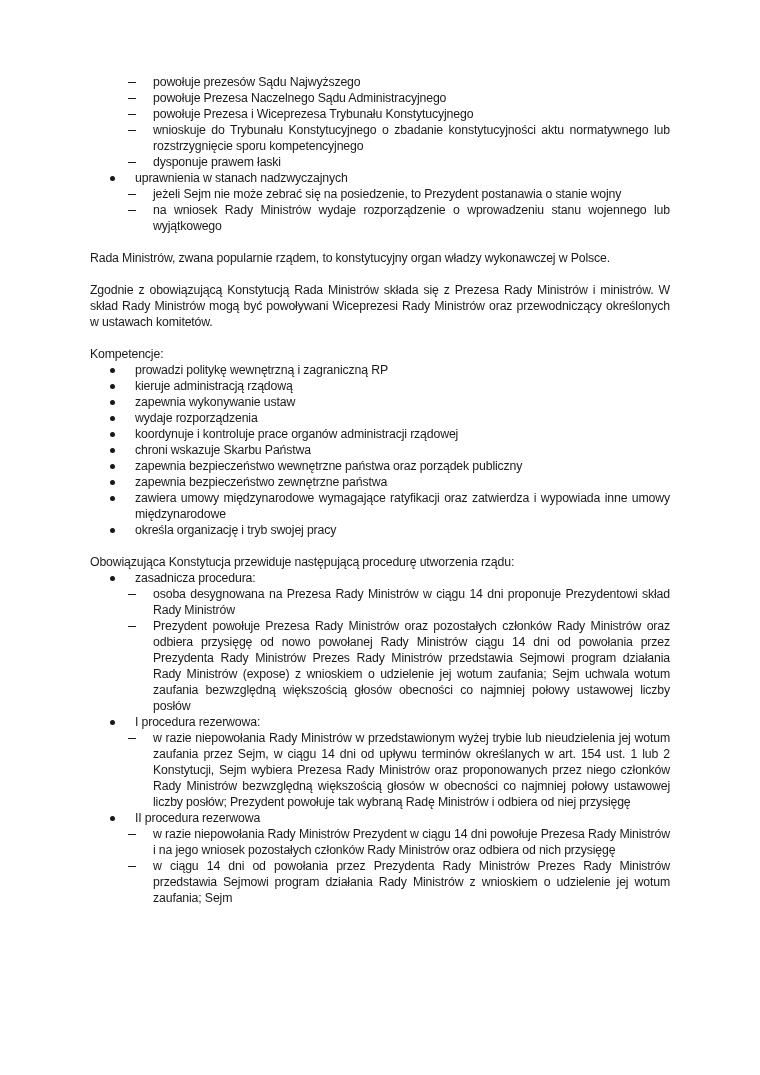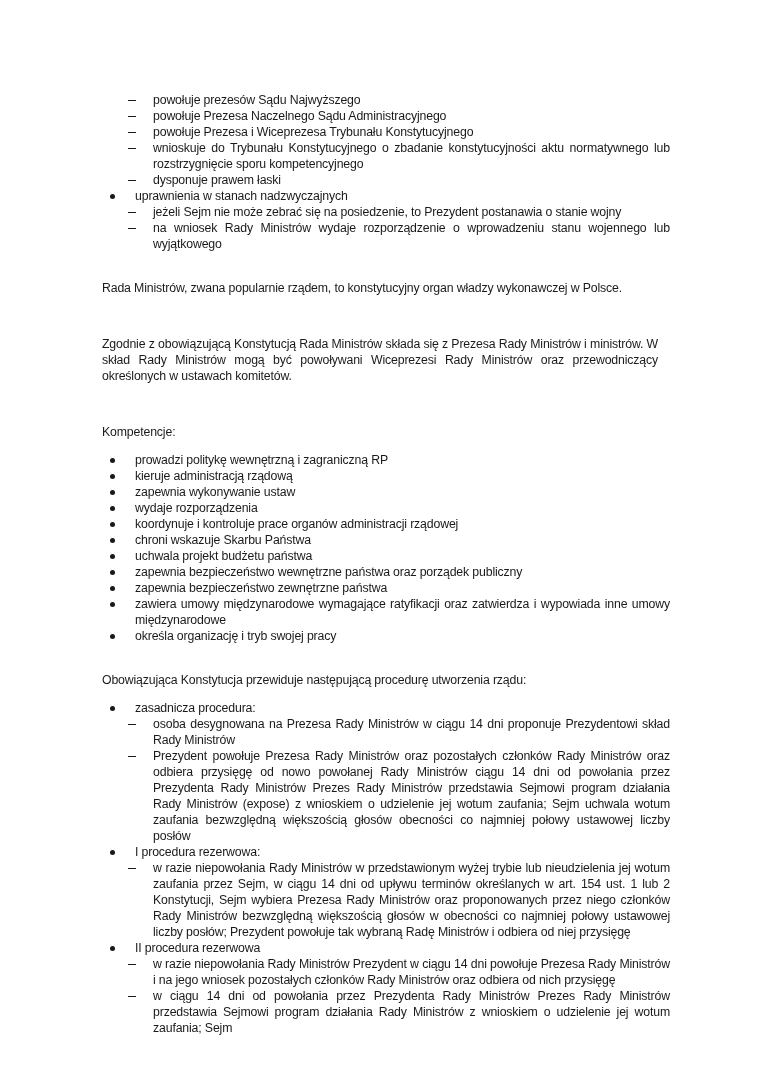--- a/index.html
+++ b/index.html
@@ -11,28 +11,28 @@
       width: 760px;
       height: 1075px;
       position: relative;
       overflow: hidden;
       font-family: "Liberation Sans", sans-serif;
       color: #1a1a1a;
     }
     .page {
       position: absolute;
       left: 90px;
-      top: 92px;
+      top: 74px;
       width: 580px;
       font-size: 12.3px;
       line-height: 16px;
       letter-spacing: -0.15px;
     }
     .para {
-      margin: 12px;
+      margin: 0;
       text-align: justify;
     }
     .gap { height: 16px; }
     ul.bullets, ul.dashes {
       list-style: none;
       margin: 0;
       padding: 0;
     }
     ul.bullets > li {
       position: relative;
@@ -159,24 +159,20 @@
     <li>
         <span class="marker"></span>
         <span class="item-text">koordynuje i kontroluje prace organów administracji rządowej</span>
       </li>
     <li>
         <span class="marker"></span>
         <span class="item-text">chroni wskazuje Skarbu Państwa</span>
       </li>
     <li>
         <span class="marker"></span>
-        <span class="item-text">uchwala projekt budżetu państwa</span>
-      </li>
-    <li>
-        <span class="marker"></span>
         <span class="item-text">zapewnia bezpieczeństwo wewnętrzne państwa oraz porządek publiczny</span>
       </li>
     <li>
         <span class="marker"></span>
         <span class="item-text">zapewnia bezpieczeństwo zewnętrzne państwa</span>
       </li>
     <li>
         <span class="marker"></span>
         <span class="item-text">zawiera umowy międzynarodowe wymagające ratyfikacji oraz zatwierdza i wypowiada inne umowy międzynarodowe</span>
       </li>

